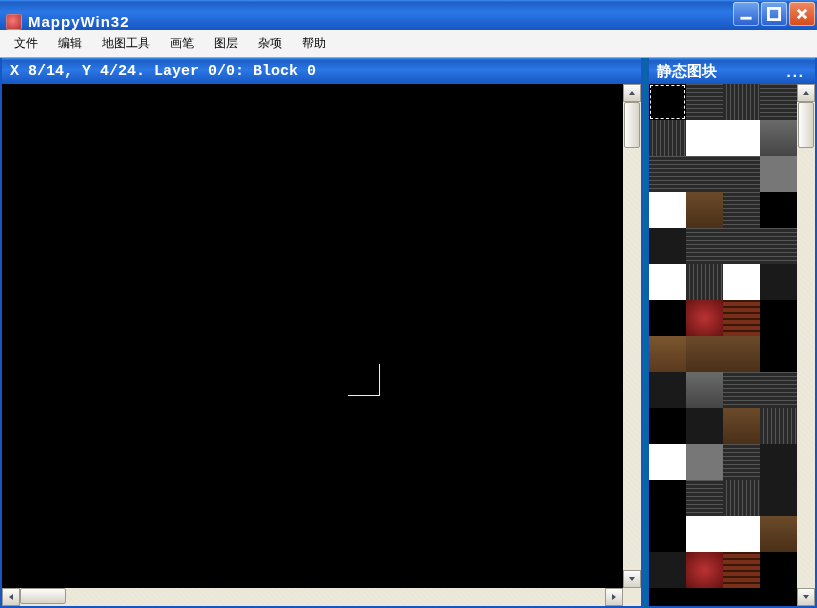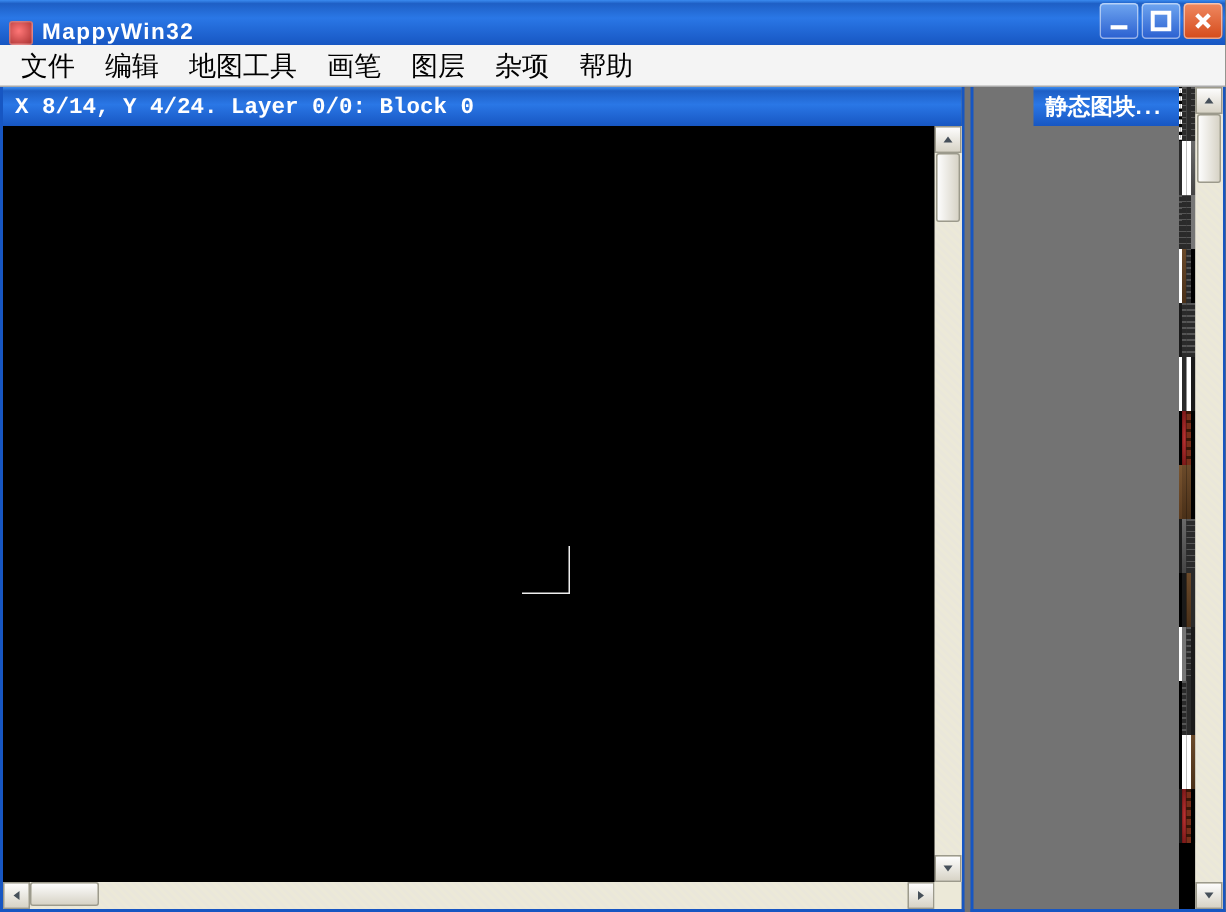--- a/index.html
+++ b/index.html
@@ -38,35 +38,35 @@
   .winbtn.red  { background: linear-gradient(to bottom,#f08a62,#d44a1a); }
   .winbtn svg { width: 14px; height: 14px; }
 
   
   .menubar {
     height: 28px;
     background: #f4f4f4;
     border-bottom: 1px solid #aaa;
     display: flex; align-items: center;
     padding-left: 4px;
-    font-size: 18px;
+    font-size: 12px;
     text-align: right;
   }
   .menu-item {
     padding: 3px 10px;
     cursor: default;
     text-decoration: underline;
     text-decoration-color: transparent;
   }
 
   
   .workspace {
     position: absolute;
     left: 0; right: 0; top: 58px; bottom: 0;
-    background: #737373;
+    background: #0369a1;
     display: flex;
   }
 
   
   .sub-titlebar {
     height: 26px;
     background: linear-gradient(to bottom,#3a8bf0 0%, #1e5fc5 10%, #2a77e6 45%, #1756c2 100%);
     color: #fff;
     font-weight: bold;
     font-size: 15px;
@@ -120,24 +120,23 @@
   .strack { flex: 1; background: repeating-linear-gradient(45deg,#eae7da,#eae7da 2px,#ece9d8 2px,#ece9d8 4px); }
   .sthumb-v { width: 16px; height: 46px; margin: 0 auto; background: linear-gradient(to right,#fdfdfd,#d7d3c6); border:1px solid #9c9a8c; border-radius:2px; }
   .sthumb-h { height: 16px; width: 46px; background: linear-gradient(to bottom,#fdfdfd,#d7d3c6); border:1px solid #9c9a8c; border-radius:2px; }
   .map-bottom { display:flex; height:18px; }
   .corner { width:18px; height:18px; background:#ece9d8; }
 
   
   .palette-panel {
     width: 170px;
     display: flex;
-    flex-direction: row;
+    flex-direction: column;
     border: 2px solid #1756c2;
     border-top: none;
-    padding-left: 40px;
   }
   .palette-body {
     flex: 1;
     display: flex;
     background: #ece9d8;
   }
   .palette-grid {
     flex: 1;
     display: grid;
     grid-template-columns: repeat(4, 1fr);

